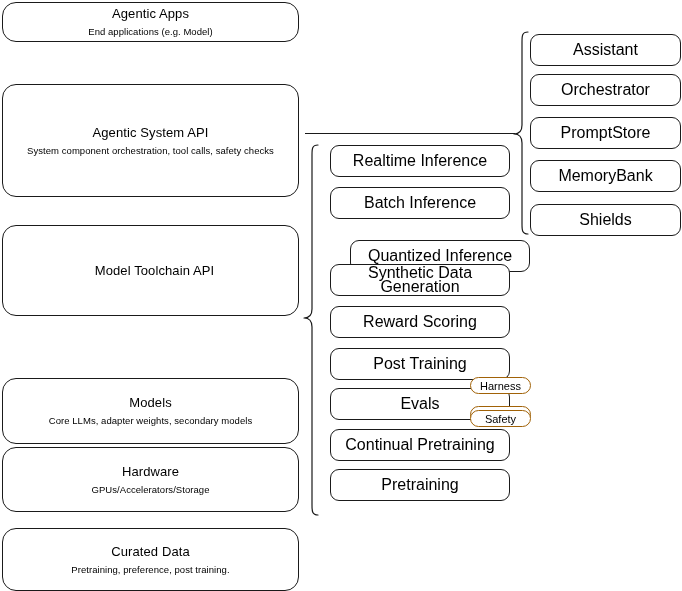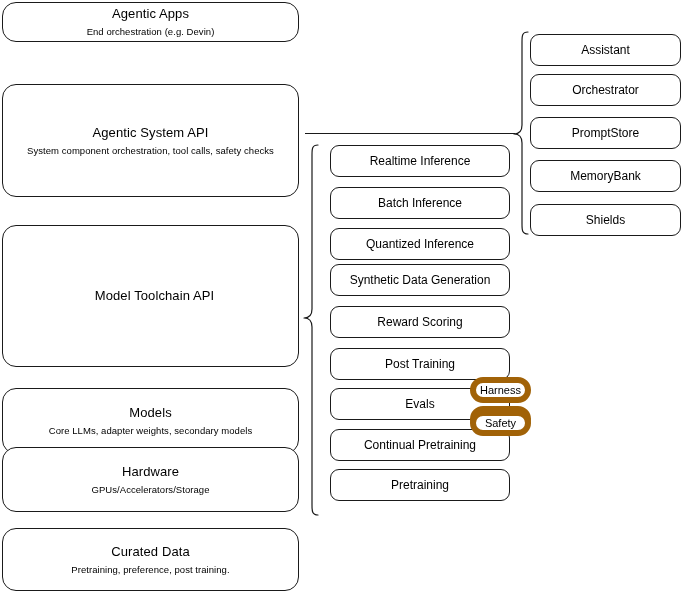--- a/index.html
+++ b/index.html
@@ -43,39 +43,39 @@
   .layer .subtitle {
     font-size: 9.5px;
     line-height: 13px;
     margin-top: 3px;
     letter-spacing: 0.05px;
   }
   
   .chip {
     border-radius: 9px;
     height: 32px;
-    font-size: 12px;
+    font-size: 16px;
     line-height: 14px;
   }
   .chip.mid {
     left: 330px;
     width: 180px;
   }
   .chip.right {
     left: 530px;
     width: 151px;
   }
   
   .pill {
     position: absolute;
     box-sizing: border-box;
-    border: 6px solid #a16207;
+    border: 1px solid #a16207;
     background: #ffffff;
     border-radius: 999px;
-    height: 26px;
+    height: 17px;
     left: 470px;
     width: 61px;
     display: flex;
     align-items: center;
     justify-content: center;
     font-size: 11px;
     line-height: 12px;
     z-index: 5;
   }
   
@@ -96,33 +96,33 @@
     stroke-linejoin: round;
   }
 </style>
 </head>
 <body>
 
 <div id="canvas">
 
   <div class="node layer" style="top:2px; height:40px;">
     <div class="title">Agentic Apps</div>
-    <div class="subtitle">End orchestration (e.g. Devin)</div>
+    <div class="subtitle">End applications (e.g. Model)</div>
   </div>
 
   <div class="node layer" style="top:84px; height:113px;">
     <div class="title">Agentic System API</div>
     <div class="subtitle">System component orchestration, tool calls, safety checks</div>
   </div>
 
-  <div class="node layer" style="top:225px; height:142px;padding-left:8px;">
+  <div class="node layer" style="top:225px; height:91px;padding-left:8px;">
     <div class="title">Model Toolchain API</div>
   </div>
 
-  <div class="node layer" style="top:388px; height:66px;">
+  <div class="node layer" style="top:378px; height:66px;">
     <div class="title">Models</div>
     <div class="subtitle">Core LLMs, adapter weights, secondary models</div>
   </div>
 
   <div class="node layer" style="top:447px; height:65px;">
     <div class="title">Hardware</div>
     <div class="subtitle">GPUs/Accelerators/Storage</div>
   </div>
 
   <div class="node layer" style="top:528px; height:63px;">
@@ -151,21 +151,21 @@
              L 9 194
              C 9 200, 9 204, 15 204"></path>
   </svg>
 
   <div class="node chip mid" style="top:145px;">
     <span>Realtime Inference</span>
   </div>
   <div class="node chip mid" style="top:187px;">
     <span>Batch Inference</span>
   </div>
-  <div class="node chip mid" style="top:228px;">
+  <div class="node chip mid" style="top:240px;margin-left:20px;">
     <span>Quantized Inference</span>
   </div>
   <div class="node chip mid" style="top:264px;">
     <span>Synthetic Data Generation</span>
   </div>
   <div class="node chip mid" style="top:306px;">
     <span>Reward Scoring</span>
   </div>
   <div class="node chip mid" style="top:348px;">
     <span>Post Training</span>

